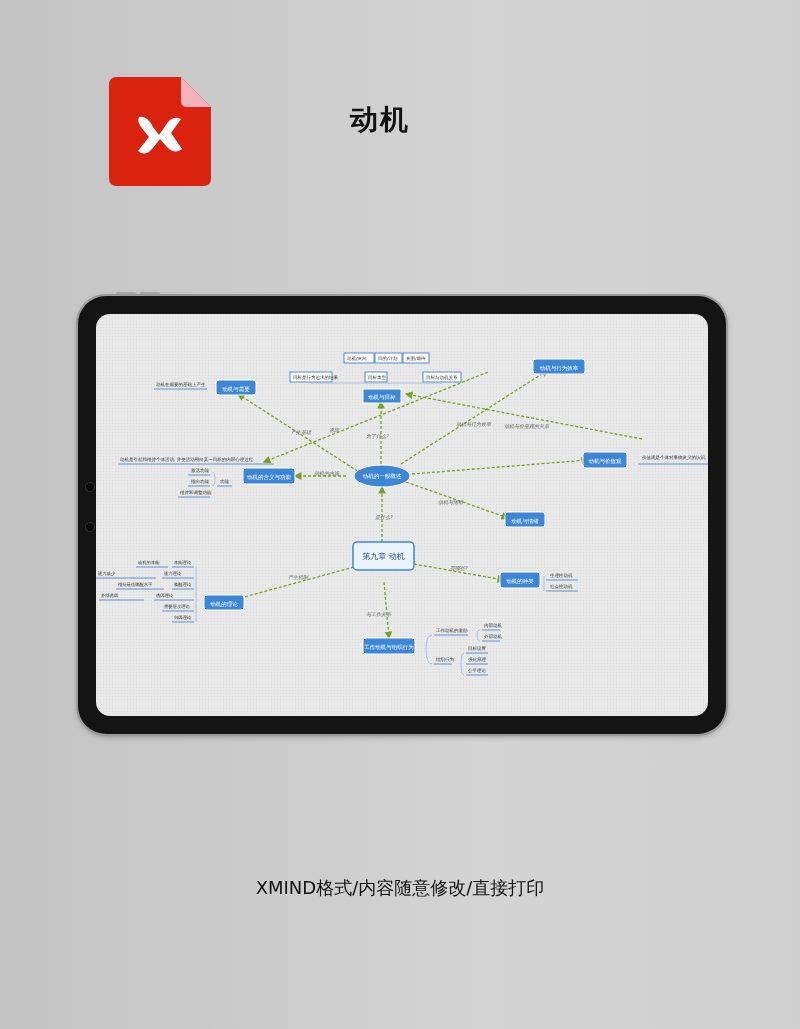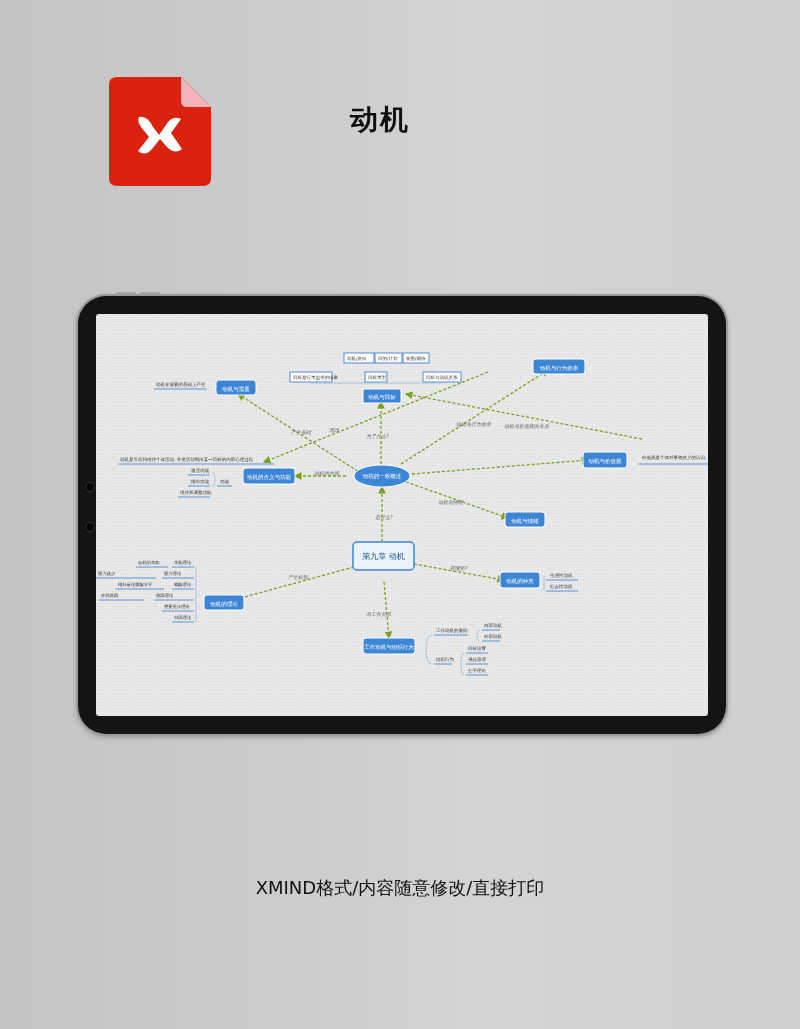--- a/index.html
+++ b/index.html
@@ -22,21 +22,21 @@
   }
   .tablet-btn-top {
     position:absolute; top:292px; height:3px; background:#aaa; border-radius:2px;
   }
   .cam {
     position:absolute; left:7px; width:8px; height:8px; border-radius:50%;
     background:#050505; border:1px solid #333;
   }
   .screen {
     position:absolute; left:18px; top:18px; width:612px; height:402px;
-    background:#e8e8e8; border-radius:3px; overflow:hidden;
+    background:#e8e8e8; border-radius:14px; overflow:hidden;
     background-image: radial-gradient(#dcdcdc 0.6px, transparent 0.7px);
     background-size: 3px 3px;
   }
   .screen svg { position:absolute; left:0; top:0; }
   .footer {
     position:absolute; left:0; width:800px; top:876px; text-align:center;
     font-size:18px; color:#111;
   }
   text { font-family: "DejaVu Sans", "Liberation Sans", sans-serif; }
 </style>

